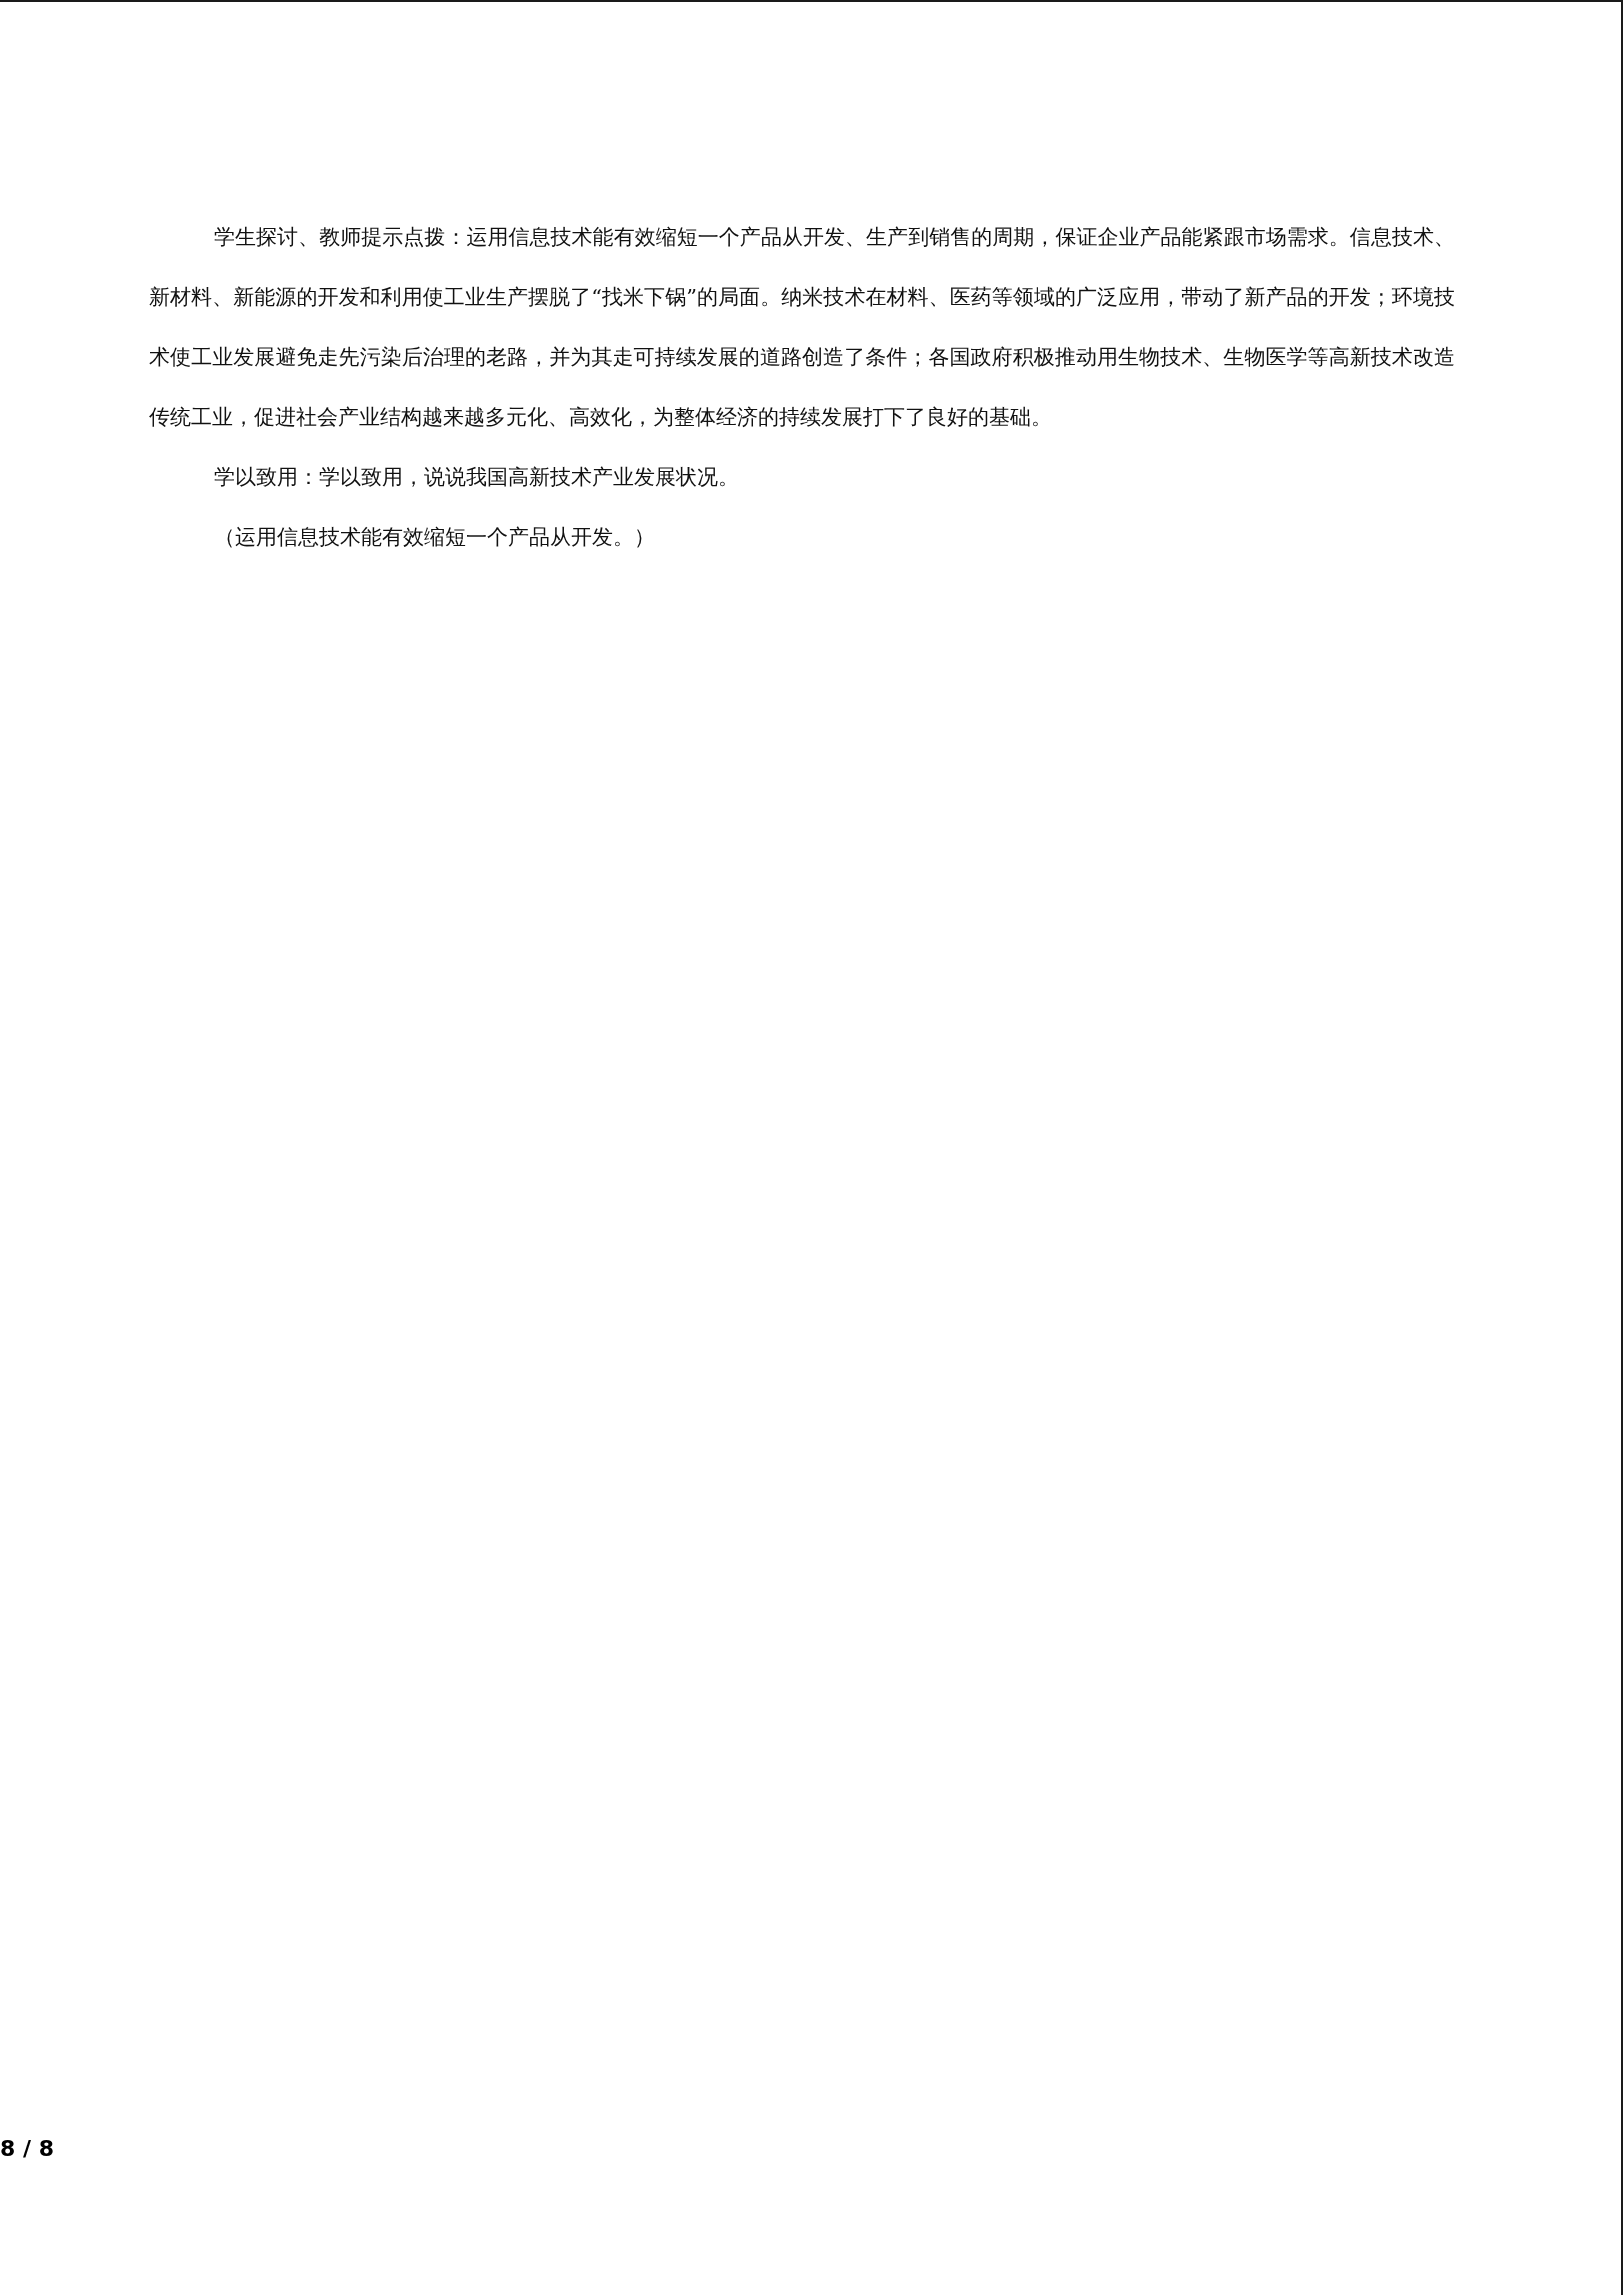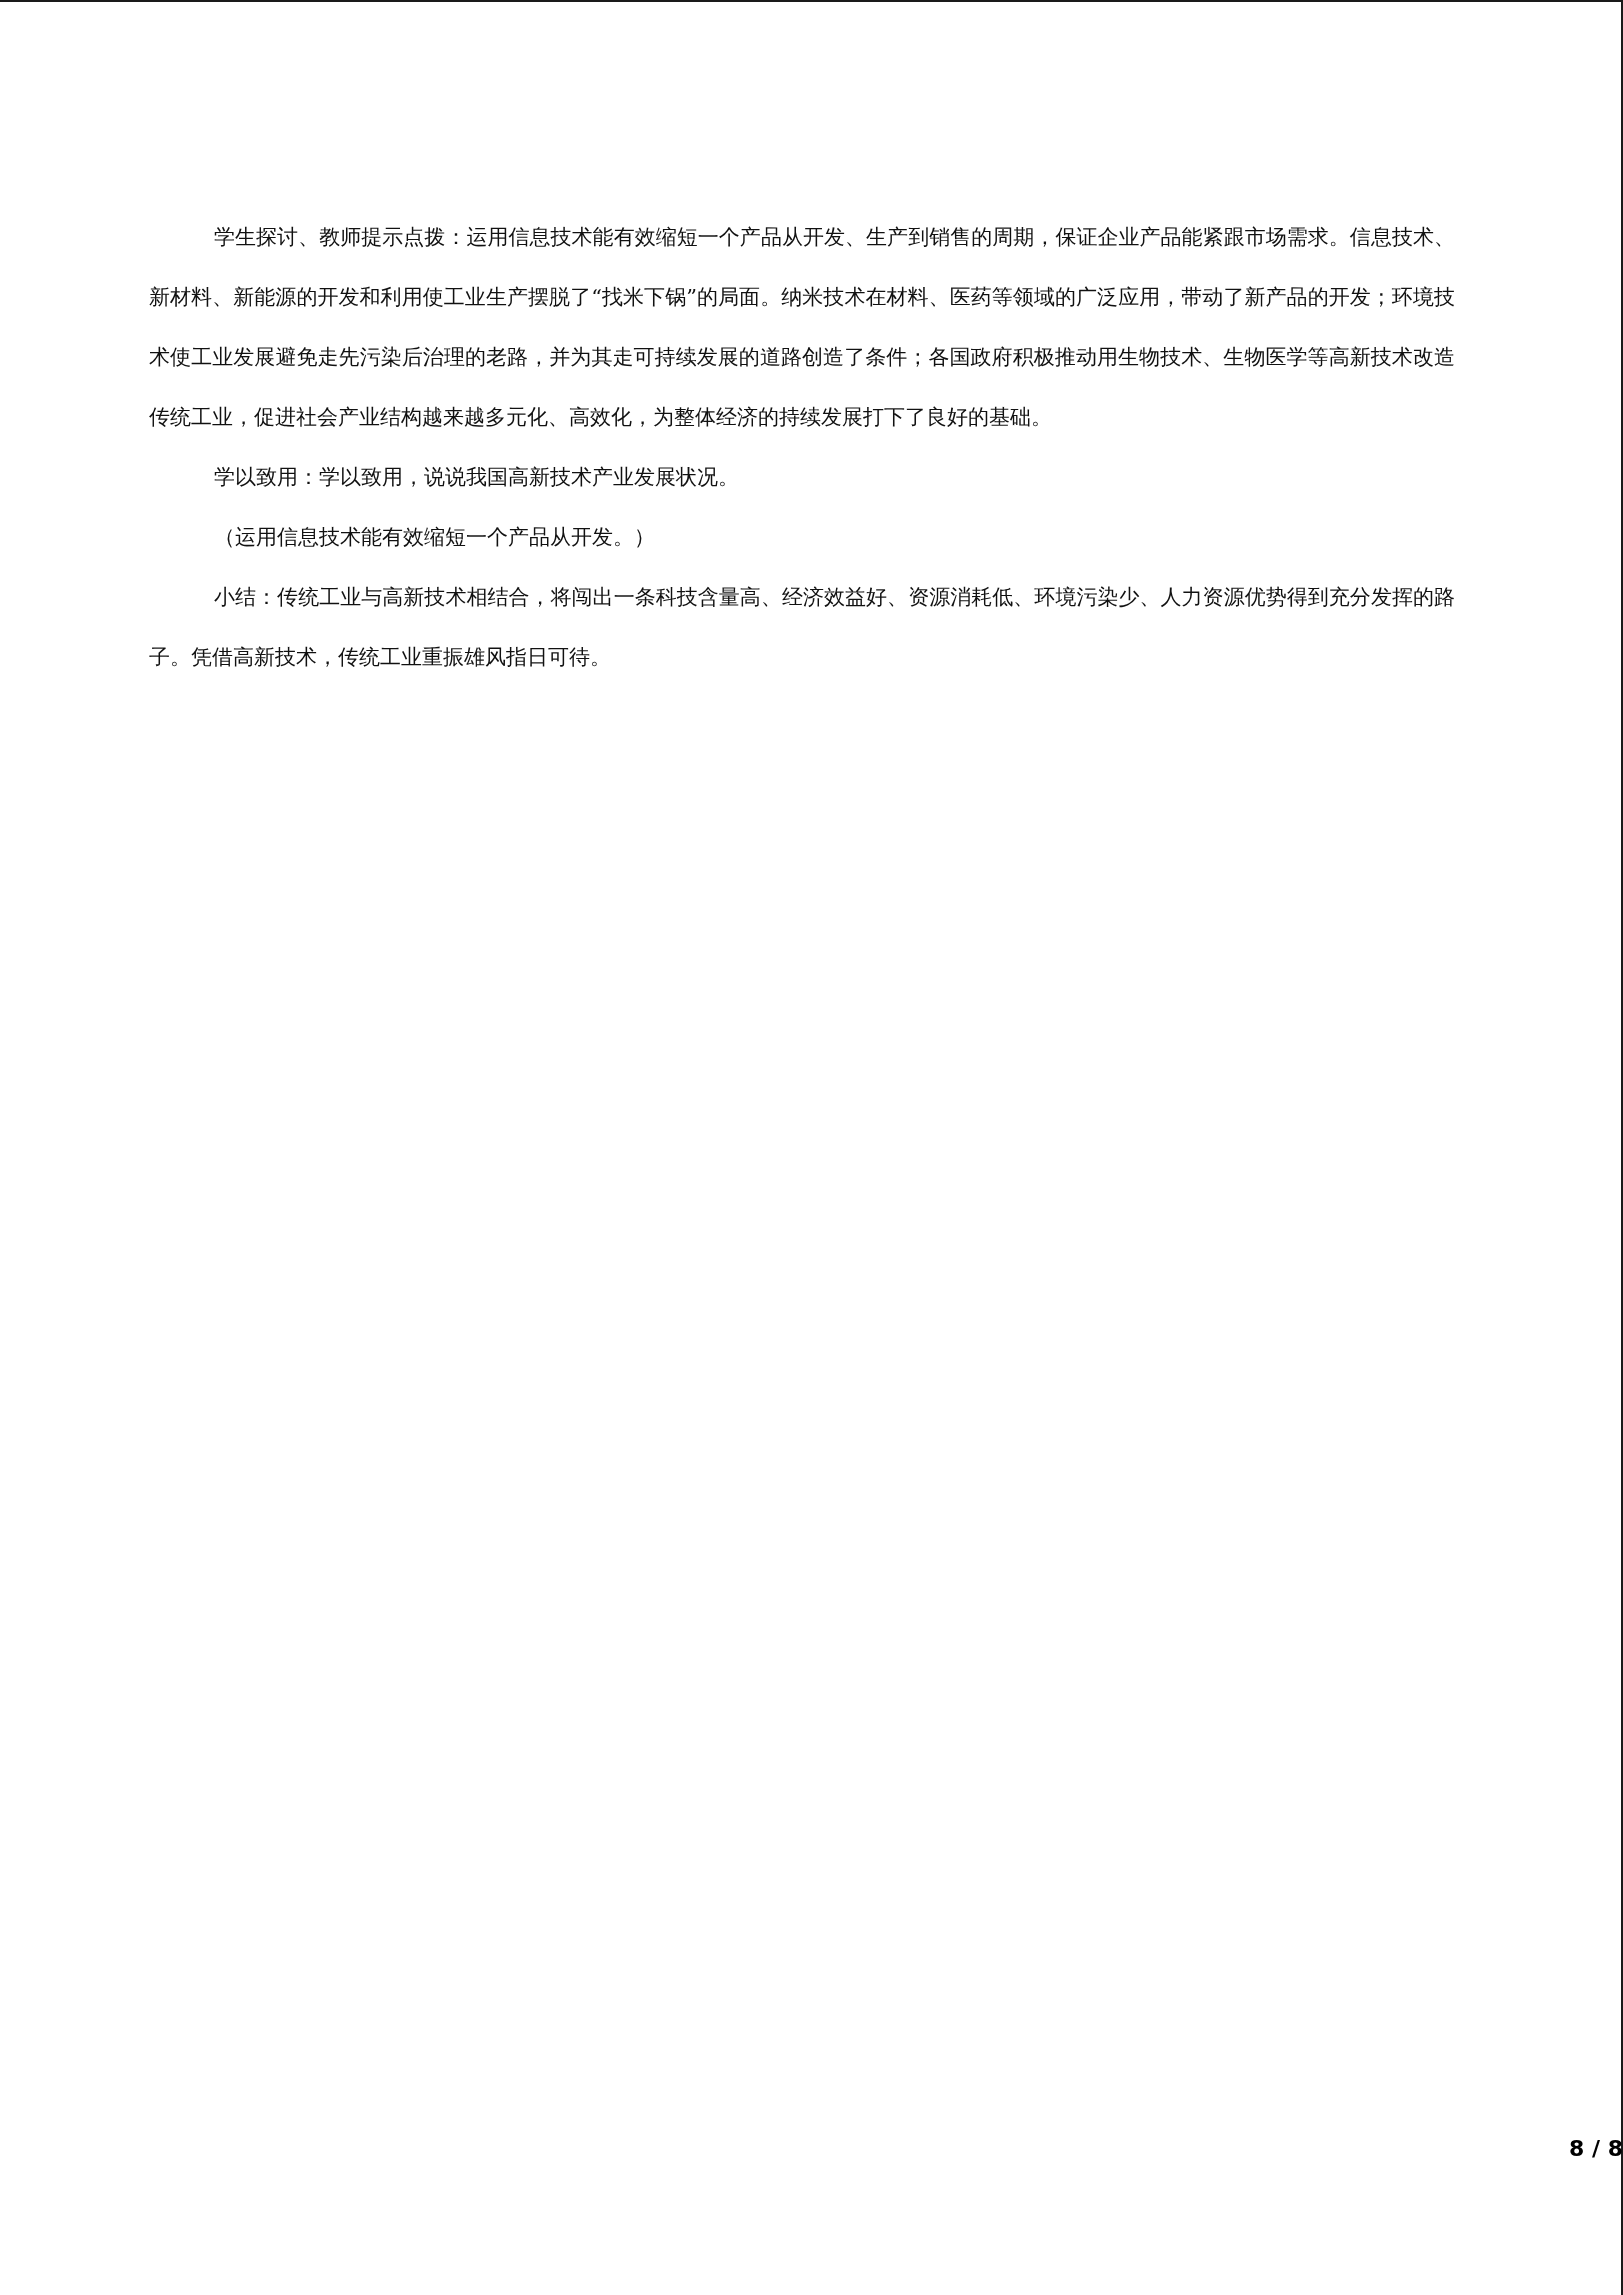--- a/index.html
+++ b/index.html
@@ -41,33 +41,32 @@
       text-indent: 65px;
       letter-spacing: 0;
       word-break: break-all;
       line-break: anywhere;
     }
     .page-number {
       position: absolute;
       left: 0;
       width: 1623px;
       top: 2133px;
-      text-align: right;
+      text-align: left;
       font-family: "DejaVu Sans", "Liberation Sans", sans-serif;
       font-weight: bold;
       font-size: 22px;
       line-height: 27px;
       color: #000000;
     }
   </style>
 </head>
 <body>
 
 <div class="page">
   <div class="content">
     <p class="para">学生探讨、教师提示点拨：运用信息技术能有效缩短一个产品从开发、生产到销售的周期，保证企业产品能紧跟市场需求。信息技术、新材料、新能源的开发和利用使工业生产摆脱了“找米下锅”的局面。纳米技术在材料、医药等领域的广泛应用，带动了新产品的开发；环境技术使工业发展避免走先污染后治理的老路，并为其走可持续发展的道路创造了条件；各国政府积极推动用生物技术、生物医学等高新技术改造传统工业，促进社会产业结构越来越多元化、高效化，为整体经济的持续发展打下了良好的基础。</p>
     <p class="para">学以致用：学以致用，说说我国高新技术产业发展状况。</p>
     <p class="para">（运用信息技术能有效缩短一个产品从开发。）</p>
-    <p class="para">小结：传统工业与高新技术相结合，将闯出一条科技含量高、经济效益好、资源消耗低、环境污染少、人力资源优势得到充分发挥的路子。凭借高新技术，传统工业重振雄风指日可待。</p>
   </div>
   <div class="page-number">8 / 8</div>
 </div>
 
 
 </body></html>

